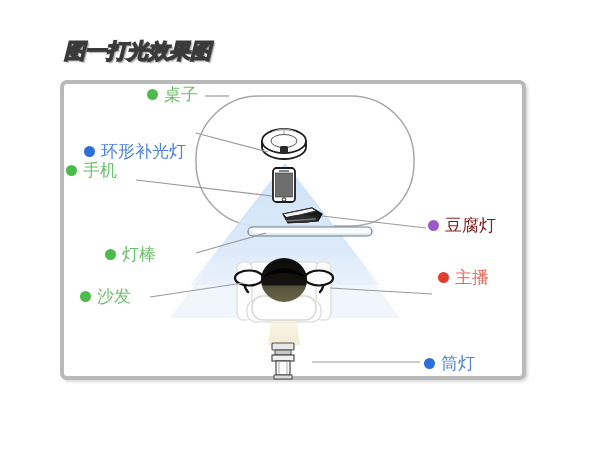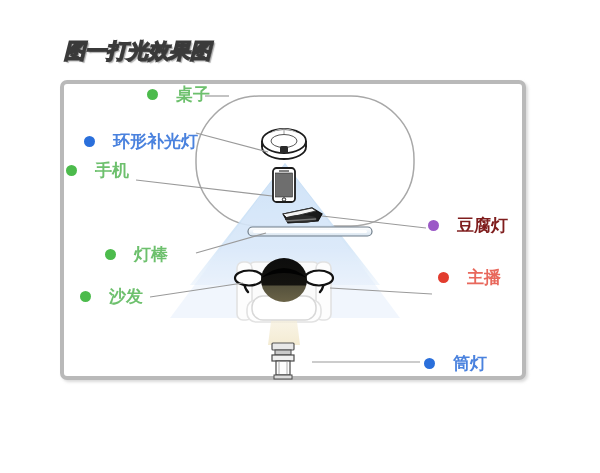--- a/index.html
+++ b/index.html
@@ -61,37 +61,37 @@
     width: 600px;
     height: 473px;
     pointer-events: none;
   }
 
   
   .label {
     position: absolute;
     display: flex;
     align-items: center;
-    gap: 18px;
+    gap: 6px;
     white-space: nowrap;
     font-size: 17px;
-    font-weight: 700;
+    font-weight: 400;
     line-height: 1;
   }
   .label .dot {
     width: 11px;
     height: 11px;
     border-radius: 50%;
     flex: 0 0 auto;
     display: inline-block;
   }
   .label .txt { display: inline-block; }
 
   .lbl-table   { left: 147px; top: 86px; }
-  .lbl-ring    { left: 84px;  top: 133px; text-align: center; }
+  .lbl-ring    { left: 84px;  top: 143px; text-align: center; }
   .lbl-phone   { left: 66px;  top: 162px; }
   .lbl-bar     { left: 105px; top: 246px; }
   .lbl-sofa    { left: 80px;  top: 288px; justify-content: space-between; }
   .lbl-tofu    { left: 428px; top: 217px; }
   .lbl-host    { left: 438px; top: 269px; justify-content: center; }
   .lbl-down    { left: 424px; top: 355px; }
 </style>
 </head>
 <body>
 

